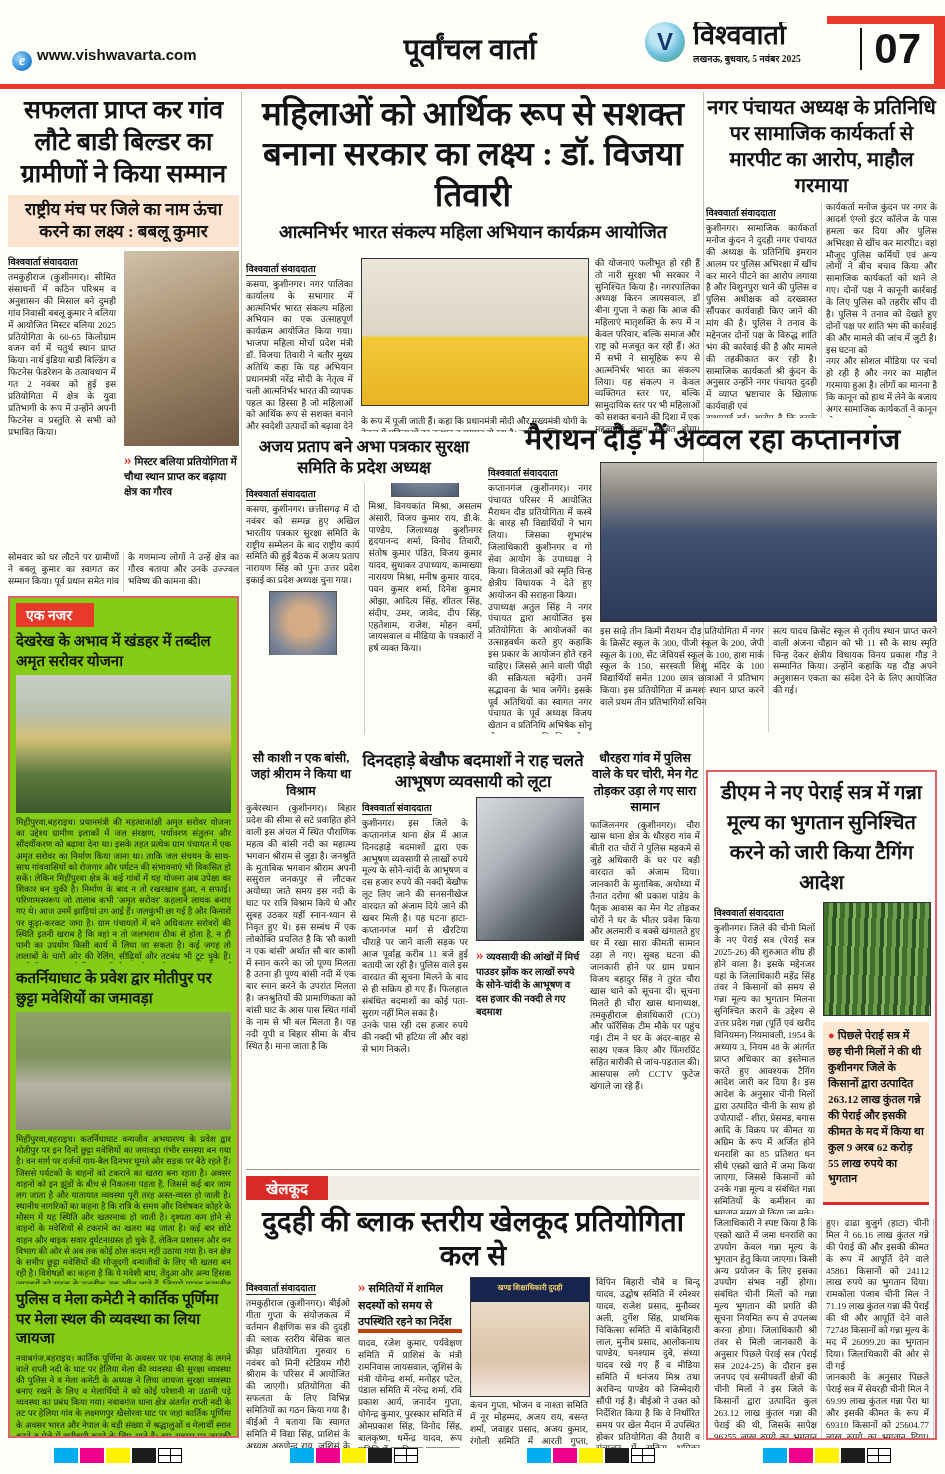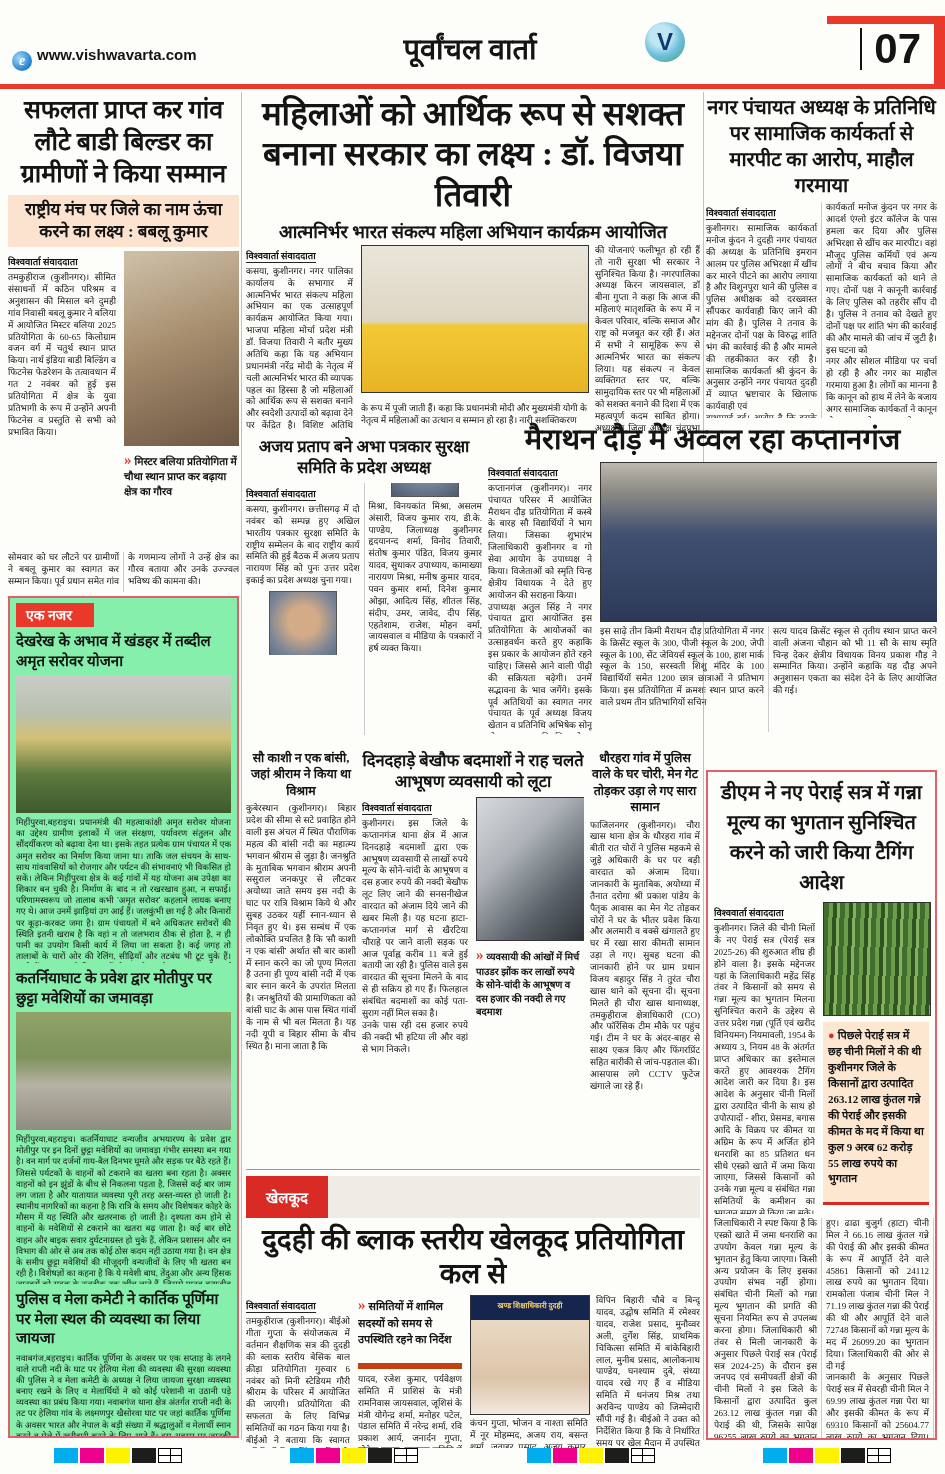--- a/index.html
+++ b/index.html
@@ -36,58 +36,62 @@
          background:radial-gradient(circle at 40% 35%,#bfe6f2 0 30%,#6fc0df 55%,#3f9f6e 100%);
          color:#123a6e;font-weight:bold;font-size:24px;font-family:"Liberation Sans",sans-serif;}
   .dateline{font-size:9.5px;font-weight:bold;margin-top:3px;}
   .pagenum{font-size:42px;font-weight:bold;font-family:"Liberation Sans",sans-serif;border-left:2px solid #111;padding-left:12px;line-height:1.0;}
   .corner{position:absolute;right:0;top:16px;width:118px;height:70px;border-top:8px solid #e8392a;border-right:11px solid #e8392a;box-sizing:border-box;}
   .hdr-rule{position:absolute;left:0;top:84px;width:945px;height:5px;background:#e8392a;}
   
   .h-left{font-size:25px;line-height:1.28;font-weight:bold;text-align:center;}
   .subbox{background:#fbe3cf;font-size:17px;font-weight:bold;text-align:center;line-height:1.3;padding:4px 10px;margin:5px 0 4px;}
   .h-main{font-size:33px;line-height:1.22;font-weight:bold;text-align:center;}
-  .h-sub{font-size:18px;font-weight:bold;text-align:center;margin:4px 0 2px;}
+  .h-sub{font-size:18px;font-weight:bold;text-align:center;margin:4px 0 15px;}
   .h-right{font-size:20px;line-height:1.3;font-weight:bold;text-align:center;}
   .h-med{font-size:16.5px;line-height:1.3;font-weight:bold;text-align:center;}
   .h-sm{font-size:15px;line-height:1.3;font-weight:bold;}
   .h-sm-c{font-size:12.4px;line-height:1.32;font-weight:bold;text-align:center;}
   .h-mar{font-size:29px;line-height:1.2;font-weight:bold;text-align:center;}
   .h-khel{font-size:28px;line-height:1.2;font-weight:bold;text-align:center;margin:5px 0;}
   .h-ganna{font-size:20px;line-height:1.5;font-weight:bold;text-align:center;}
   .cols2{columns:2;column-gap:9px;column-rule:1px solid #ccc;}
   .row{display:flex;gap:8px;}
-  .njbox{border:2px solid #e0606a;padding:5px 6px;background:#86efac;}
+  .njbox{border:2px solid #e0606a;padding:5px 6px;background:#84cc16;}
   .njlabel{display:inline-block;background:#e8392a;color:#fff;font-weight:bold;font-size:14px;padding:2px 22px 3px 10px;}
-  .khlabel{display:inline-block;background:#d92b26;color:#fff;font-weight:bold;font-size:15px;padding:11px 20px;}
+  .khlabel{display:inline-block;background:#d92b26;color:#fff;font-weight:bold;font-size:15px;padding:2px 20px;}
   .kicker{font-size:16.5px;font-weight:bold;padding:3px 8px;}
   .khband{background:#efece6;display:flex;align-items:center;gap:10px;}
   .gnbox{border:2px solid #e0606a;padding:5px 6px;}
   .hlbox{background:#fde7d0;border-bottom:3px solid #d92b26;padding:6px 5px 8px;font-size:11px;font-weight:bold;line-height:1.45;}
   .hlbullet{color:#d92b26;margin-right:3px;}
-  .note{font-size:11px;font-weight:bold;line-height:1.4;border-bottom:6px solid #c2410c;padding-bottom:16px;margin-bottom:5px;}
+  .note{font-size:11px;font-weight:bold;line-height:1.4;border-bottom:4px solid #c2410c;padding-bottom:0;margin-bottom:5px;}
   
   .pmrow{position:absolute;left:0;top:1448px;width:945px;display:flex;justify-content:space-around;}
   .pm-group{display:flex;gap:2px;}
   .pm{width:24px;height:15px;display:inline-block;}
   .pm-reg{background:linear-gradient(#000,#000) center/100% 1px no-repeat,
               linear-gradient(#000,#000) center/1px 100% no-repeat,#fff;border:1px solid #000;box-sizing:border-box;}
 </style>
 </head>
 <body>
 
 <div class="page">
 
   <div class="abs" style="left:0;top:0;width:945px;height:89px;">
     <div class="abs edition" style="left:300px;top:28px;width:340px;text-align:center;">पूर्वांचल वार्ता</div>
     <div class="abs" style="left:12px;top:46px;width:250px;">
       <span class="eicon">e</span><span class="site">www.vishwavarta.com</span>
     </div>
     <div class="abs" style="left:645px;top:22px;width:180px;">
       <span class="logo-circle">V</span>
+      <div style="overflow:hidden;">
+        <div class="brand">विश्ववार्ता</div>
+        <div class="dateline">लखनऊ,   बुधवार, 5 नवंबर 2025</div>
+      </div>
     </div>
     <div class="corner"></div>
     <div class="abs pagenum" style="right:24px;top:28px;">07</div>
   </div>
   <div class="hdr-rule"></div>
 
   <div class="vr" style="left:241px;top:92px;height:1348px;"></div>
   <div class="vr" style="left:703px;top:92px;height:1348px;"></div>
   <div class="hr" style="left:246px;top:1169px;width:454px;background:#999;"></div>
 

